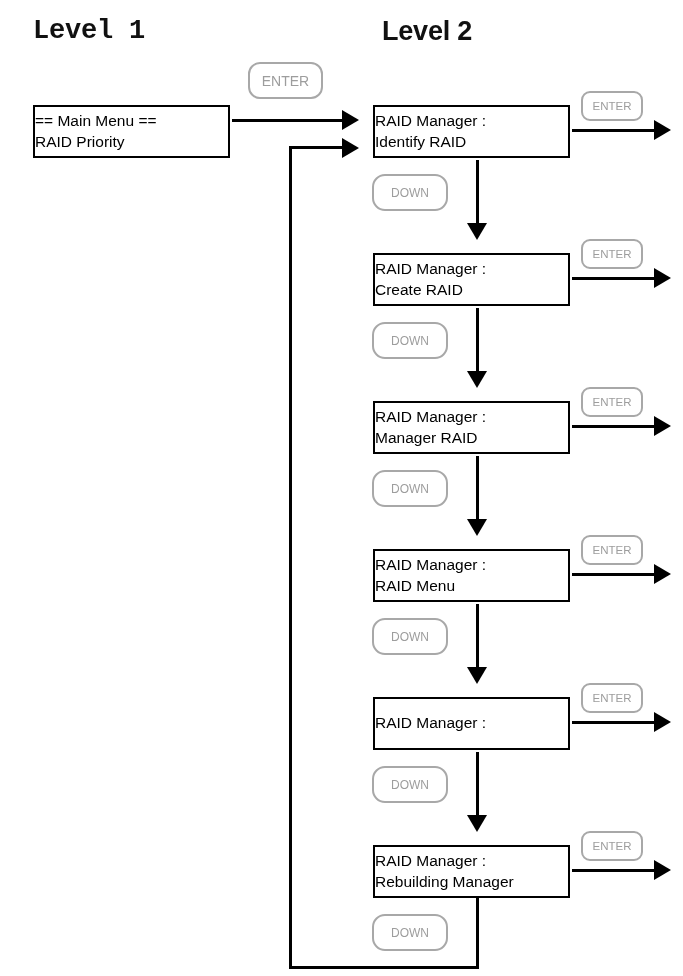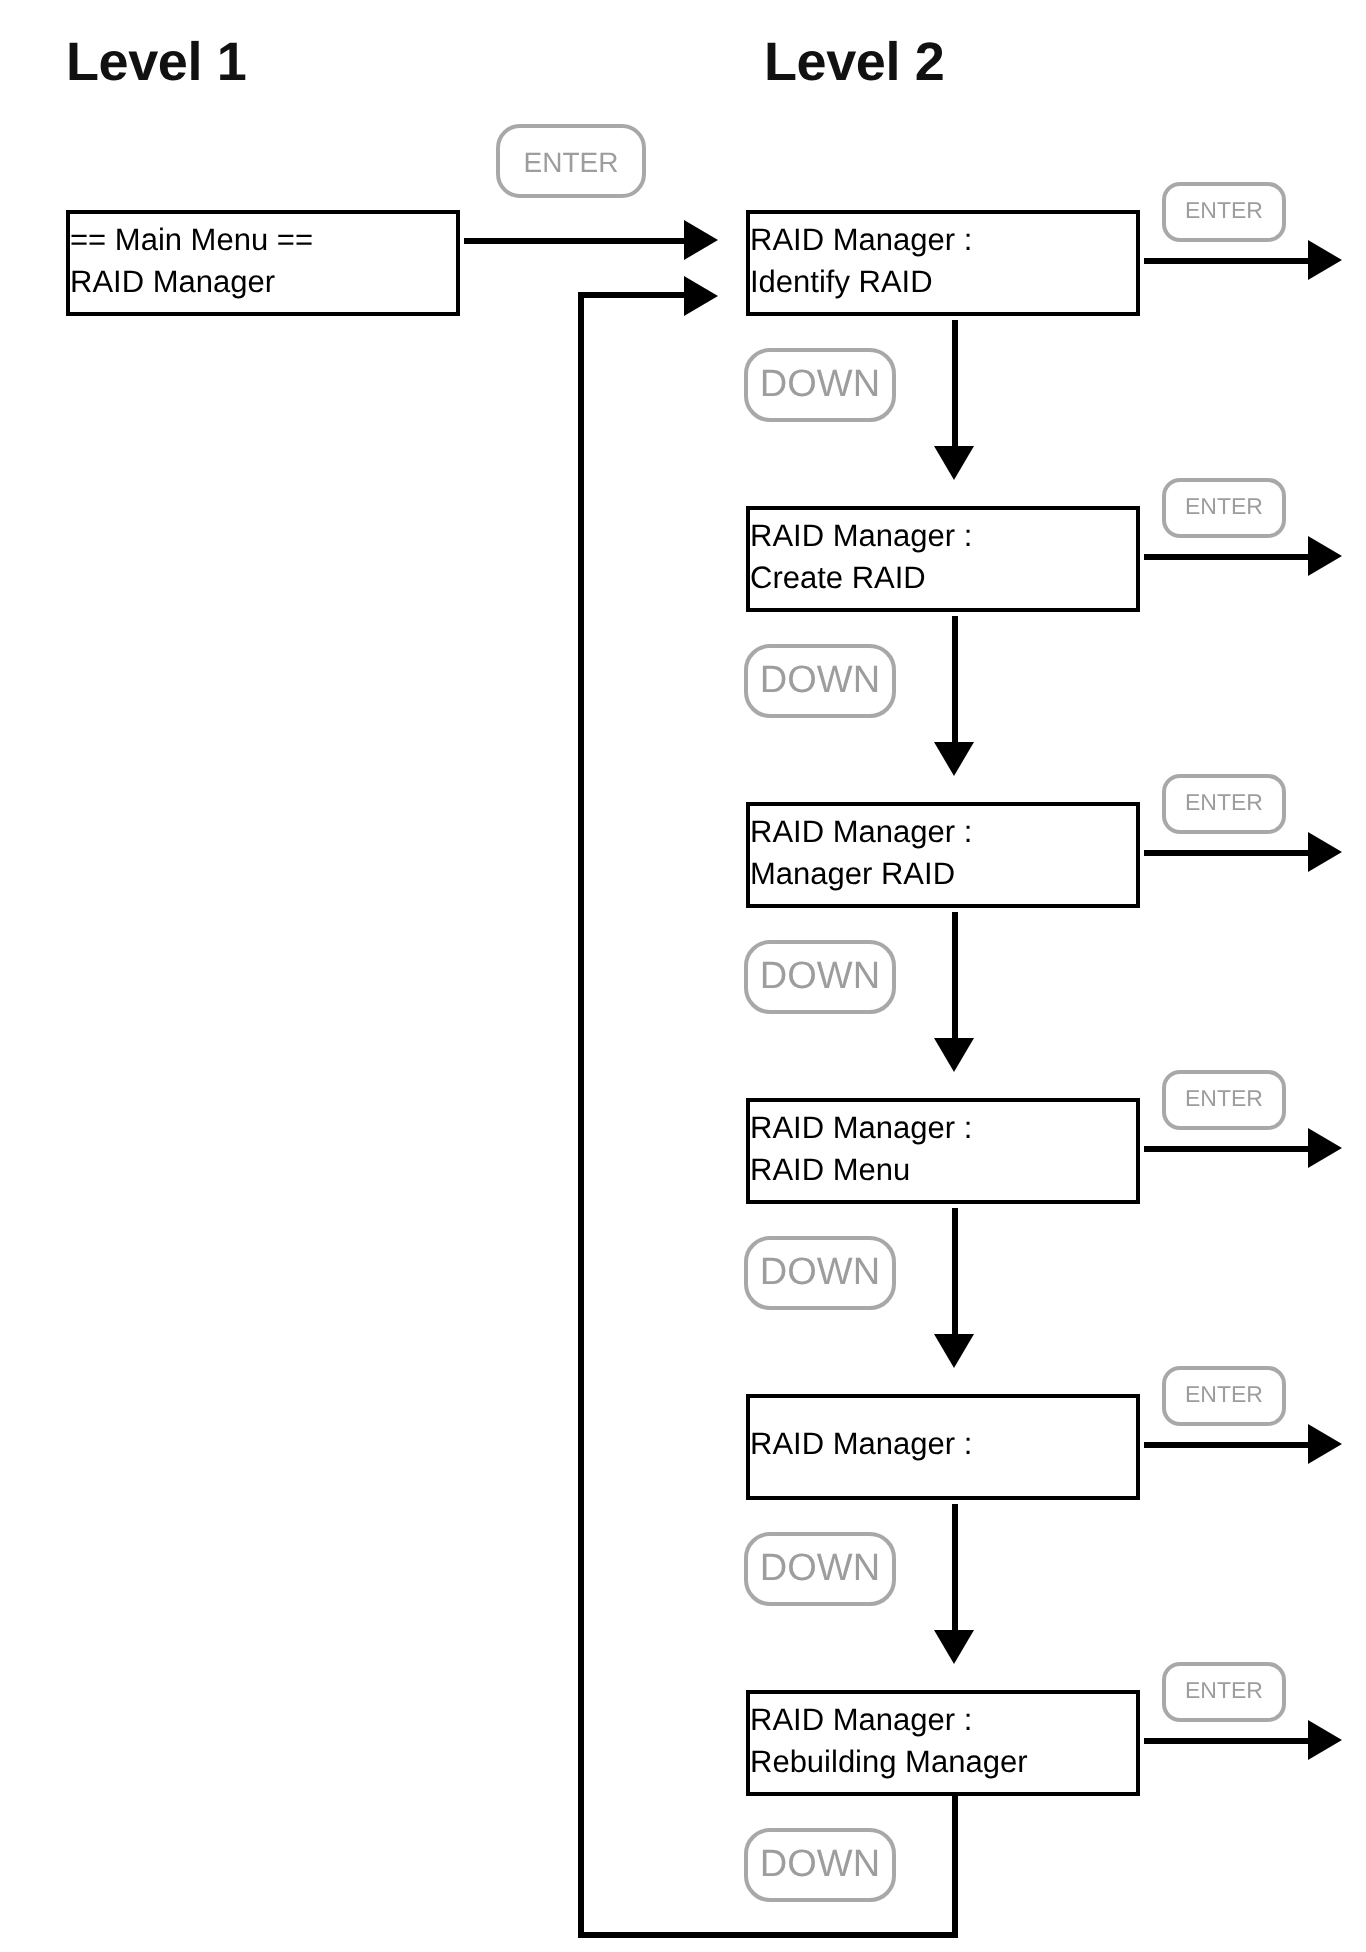--- a/index.html
+++ b/index.html
@@ -27,21 +27,21 @@
   .menu-box .ln{display:block;}
 
   
   .key{
     position:absolute;box-sizing:border-box;
     border:2.5px solid #a8a8a8;border-radius:11px;background:#fff;
     color:#9d9d9d;font-weight:normal;display:flex;align-items:center;
     justify-content:center;white-space:nowrap;
   }
   .key.big{width:75px;height:37px;font-size:14px;border-radius:12px;}
-  .key.down{width:76px;height:37px;font-size:19px;border-radius:13px;}
+  .key.down{width:76px;height:37px;font-size:12px;border-radius:13px;}
   .key.small{width:62px;height:30px;font-size:11.5px;border-radius:9px;}
 
   
   .hline{position:absolute;height:3px;background:#000;}
   .vline{position:absolute;width:3px;background:#000;}
   .arrow-right{
     position:absolute;width:0;height:0;
     border-top:10px solid transparent;border-bottom:10px solid transparent;
     border-left:17px solid #000;
   }
@@ -49,26 +49,26 @@
     position:absolute;width:0;height:0;
     border-left:10px solid transparent;border-right:10px solid transparent;
     border-top:17px solid #000;
   }
 </style>
 </head>
 <body>
 
 <div class="stage">
 
-  <div class="level-title" style="left:33px;top:18px;">Level 1</div>
+  <div class="level-title" style="left:33px;top:18px;font-family:Liberation Mono, monospace;">Level 1</div>
   <div class="level-title" style="left:382px;top:18px;">Level 2</div>
 
   <div class="menu-box" style="left:33px;top:105px;">
     <span class="ln">==  Main Menu  ==</span>
-    <span class="ln">RAID Manager</span>
+    <span class="ln">RAID Priority</span>
   </div>
 
   <div class="key big" style="left:248px;top:62px;">ENTER</div>
 
   <div class="hline" style="left:232px;top:119px;width:110px;"></div>
   <div class="arrow-right" style="left:342px;top:110px;"></div>
 
   <div class="menu-box" style="left:373px;top:105px;">
     <span class="ln">RAID Manager :</span>
     <span class="ln">Identify RAID</span>

